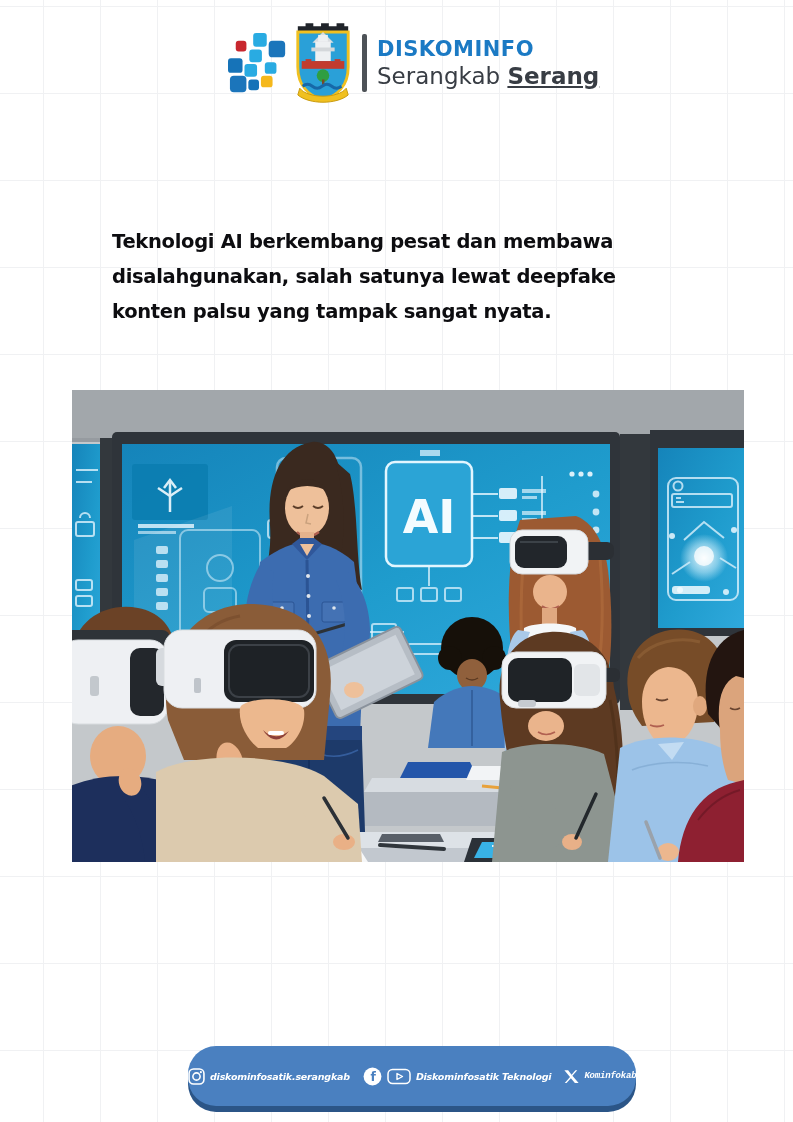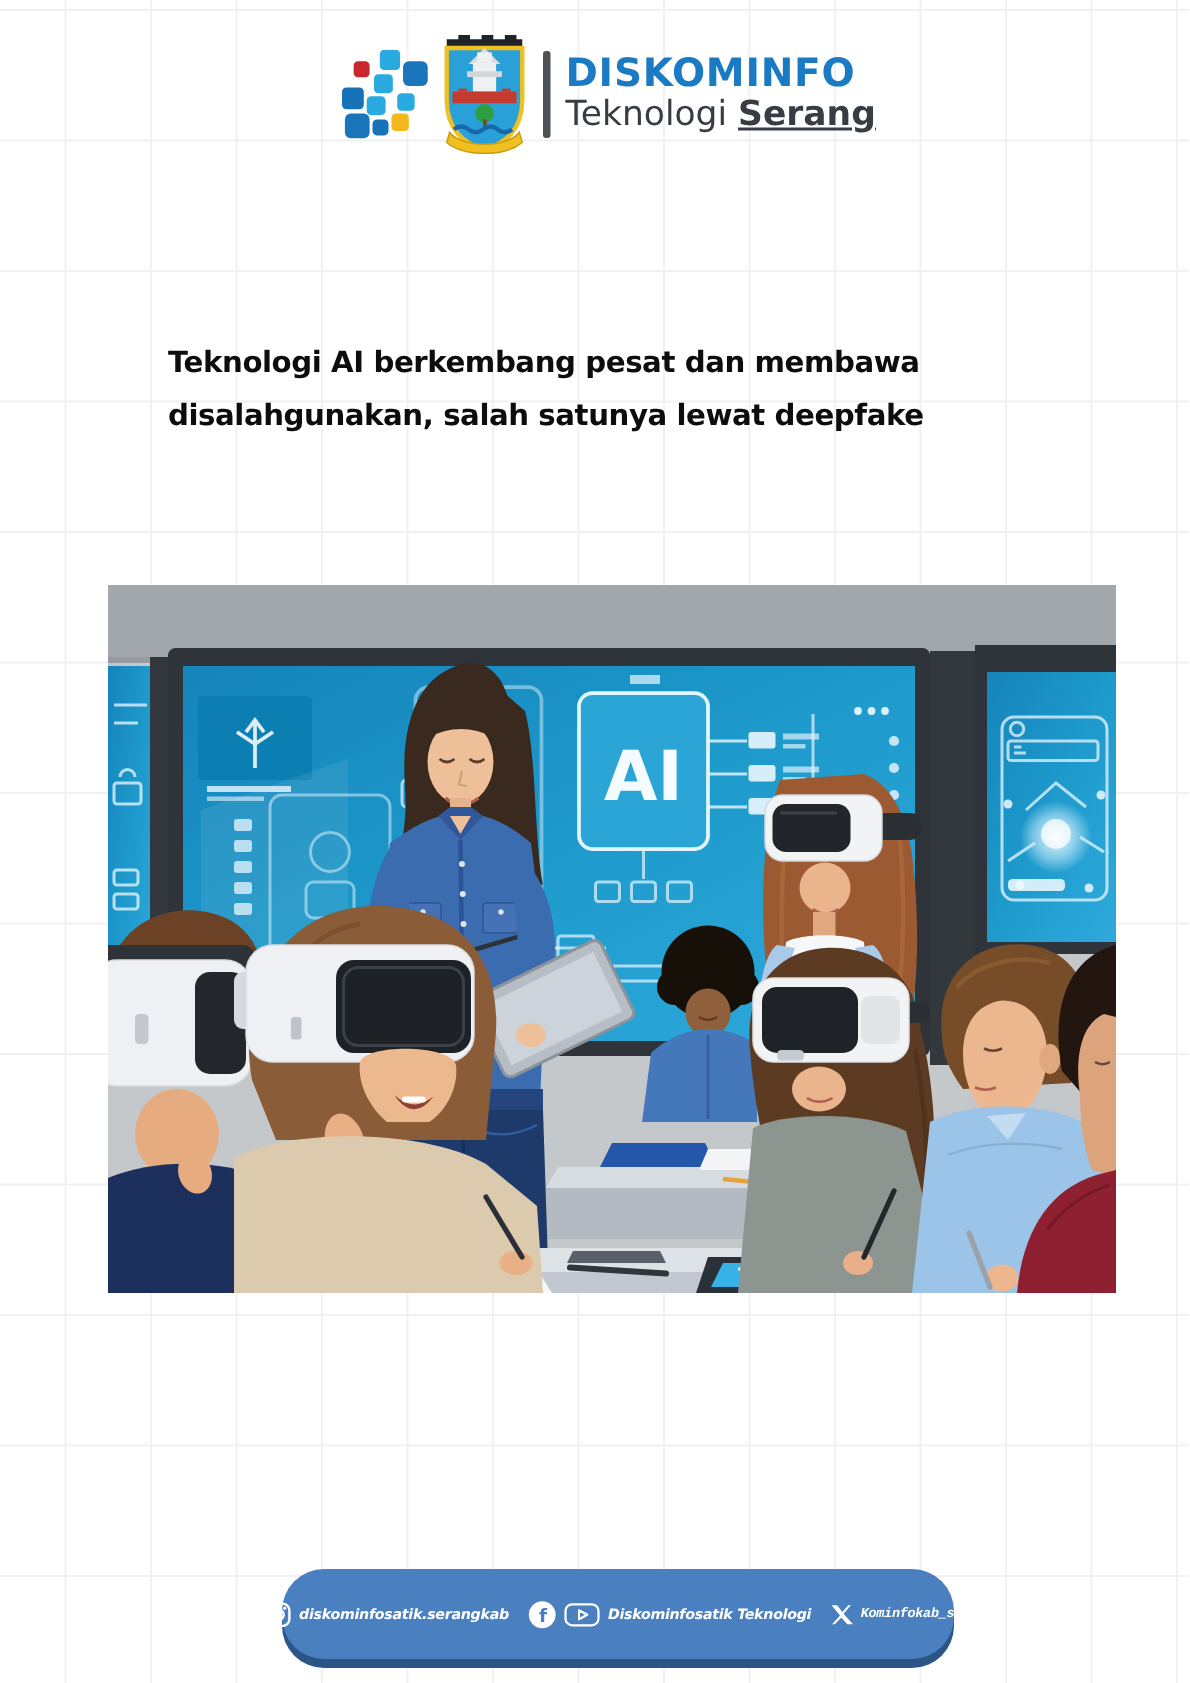--- a/index.html
+++ b/index.html
@@ -12,35 +12,35 @@
     background-size:57px 87px;
     background-position:-14px 6px;
     font-family:"DejaVu Sans","Liberation Sans",sans-serif;
   }
   
   .header{position:absolute;top:22px;left:228px;display:flex;align-items:center;}
   .logo-pixels{width:62px;height:68px;margin-top:8px;}
   .crest{width:62px;height:82px;margin-left:2px;}
   .divider{width:5px;height:58px;background:#4d5257;border-radius:2px;margin:0 10px 0 8px;}
   .brand{display:flex;flex-direction:column;justify-content:center;}
-  .brand-name{font-size:26px;font-weight:bold;color:#1b7ac4;letter-spacing:.5px;line-height:26px;}
+  .brand-name{font-size:21px;font-weight:bold;color:#1b7ac4;letter-spacing:.5px;line-height:26px;}
   .brand-region{font-size:23px;color:#383d44;line-height:28px;font-weight:400;}
   .brand-region .b{font-weight:bold;text-decoration:underline;}
   
   .title{position:absolute;top:138px;left:112px;font-size:37px;font-weight:bold;color:#1b74e0;letter-spacing:-.5px;white-space:nowrap;}
   .bodytext{position:absolute;top:224px;left:112px;font-size:19.5px;font-weight:bold;color:#0d0d10;line-height:35px;letter-spacing:-.3px;}
   .bodytext div{white-space:nowrap;}
   
   .photo{position:absolute;left:72px;top:390px;width:624px;height:472px;background:#c4c8cb;}
   .photo svg{display:block;width:672px;height:472px;}
   
   .footer{
     position:absolute;left:188px;top:1046px;width:448px;height:60px;
     background:#4a80c0;border-radius:28px;box-shadow:0 6px 0 #2b5587;
-    display:flex;align-items:center;justify-content:center;gap:13px;color:#ffffff;
+    display:flex;align-items:center;gap:13px;color:#ffffff;
   }
   .fgroup{display:flex;align-items:center;gap:5px;}
   .fgroup svg{display:block;}
   .flabel{font-size:9.5px;font-weight:bold;font-style:italic;letter-spacing:-.2px;white-space:nowrap;}
   .flabel.small{font-size:9px;font-family:Liberation Mono, monospace;}
 </style>
 </head>
 <body>
 
 <div class="page">
@@ -69,28 +69,29 @@
       <rect x="14" y="38" width="6" height="2" fill="#c23b2e"></rect>
       <rect x="44" y="38" width="6" height="2" fill="#c23b2e"></rect>
       <circle cx="32" cy="55" r="6.5" fill="#2f9e42"></circle>
       <rect x="31" y="59" width="2.5" height="7" fill="#7a4a28"></rect>
       <path d="M11,66 q5,-4 10,0 t10,0 t10,0 t10,0" stroke="#1668a8" stroke-width="3" fill="none"></path>
       <path d="M8,68 C16,79 48,79 56,68 L58,75 C46,85 18,85 6,75 Z" fill="#f0c020" stroke="#c89a10" stroke-width="1"></path>
     </svg>
     <div class="divider"></div>
     <div class="brand">
       <div class="brand-name">DISKOMINFO</div>
-      <div class="brand-region"><span>Teknologi </span><span class="b">Serang</span></div>
+      <div class="brand-region"><span>Serangkab </span><span class="b">Serang</span></div>
     </div>
   </div>
 
 
   <div class="bodytext">
     <div>Teknologi AI berkembang pesat dan membawa</div>
     <div>disalahgunakan, salah satunya lewat deepfake</div>
+    <div>konten palsu yang tampak sangat nyata.</div>
   </div>
 
   <div class="photo">
     <svg viewBox="0 0 672 472" preserveAspectRatio="none">
       <defs>
         <linearGradient id="sg" x1="0" y1="0" x2="1" y2="1">
           <stop offset="0" stop-color="#1584ba"></stop>
           <stop offset="0.55" stop-color="#1f9ccd"></stop>
           <stop offset="1" stop-color="#2fa9dc"></stop>
         </linearGradient>

